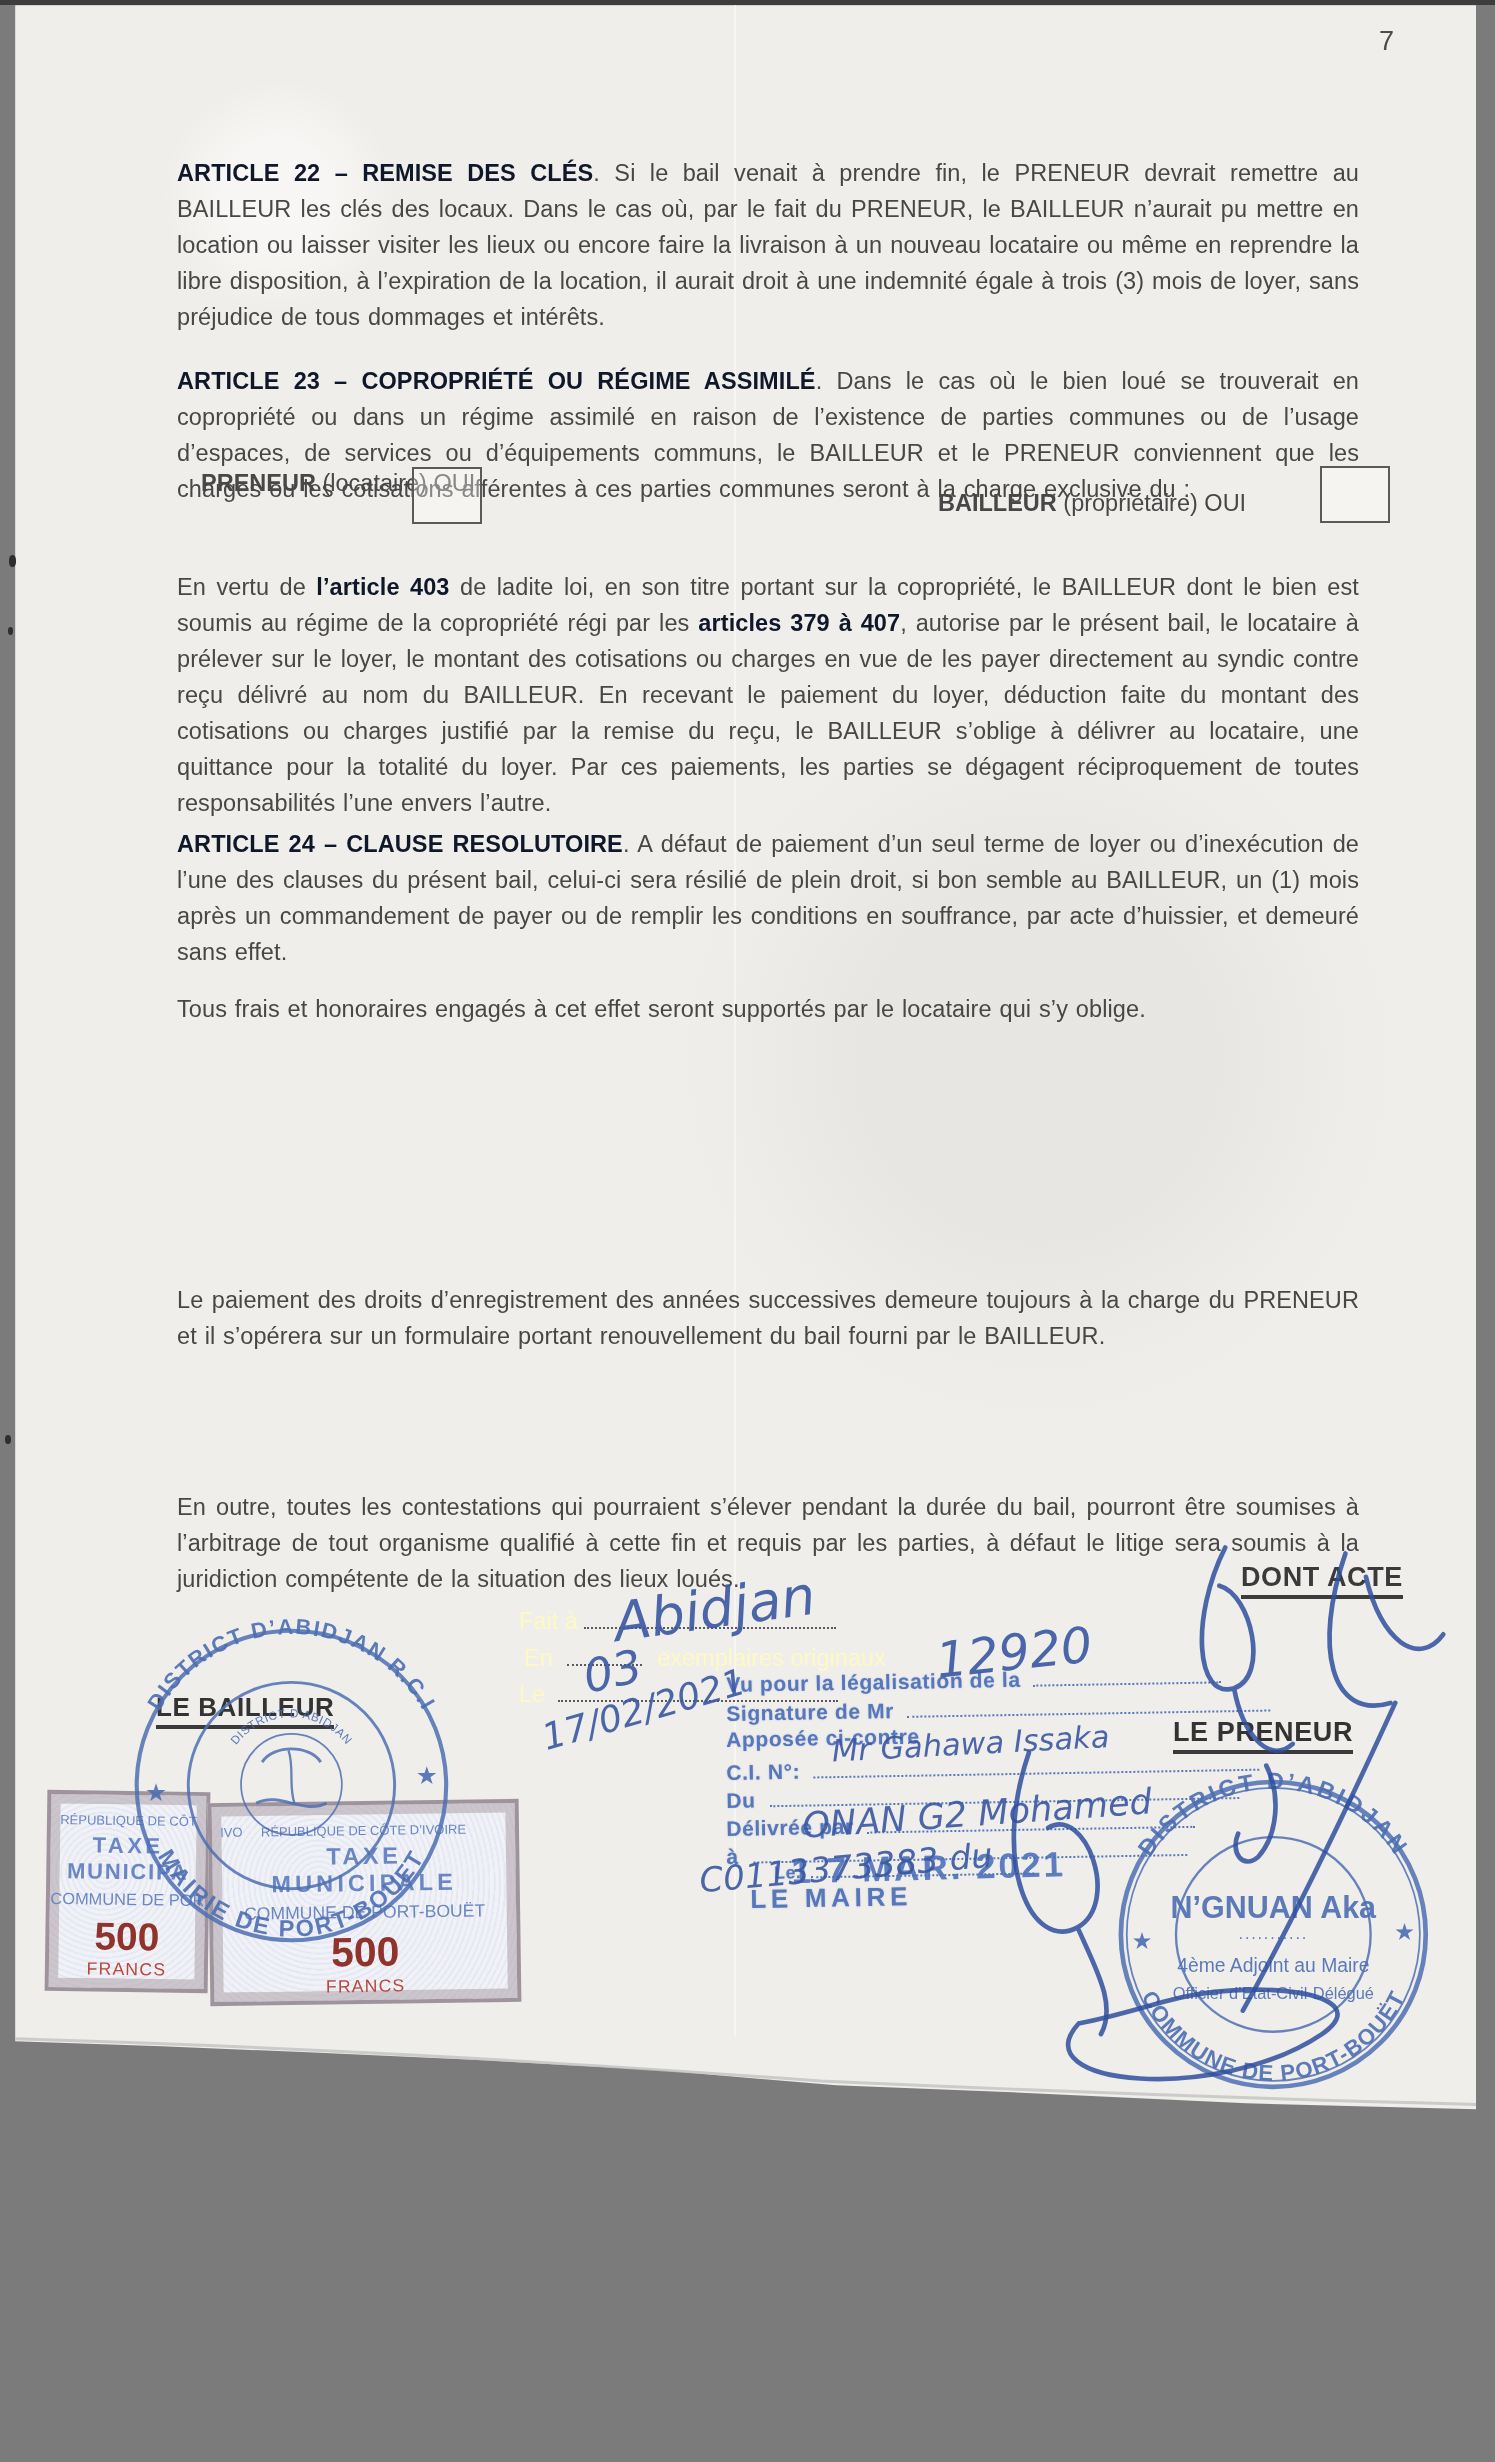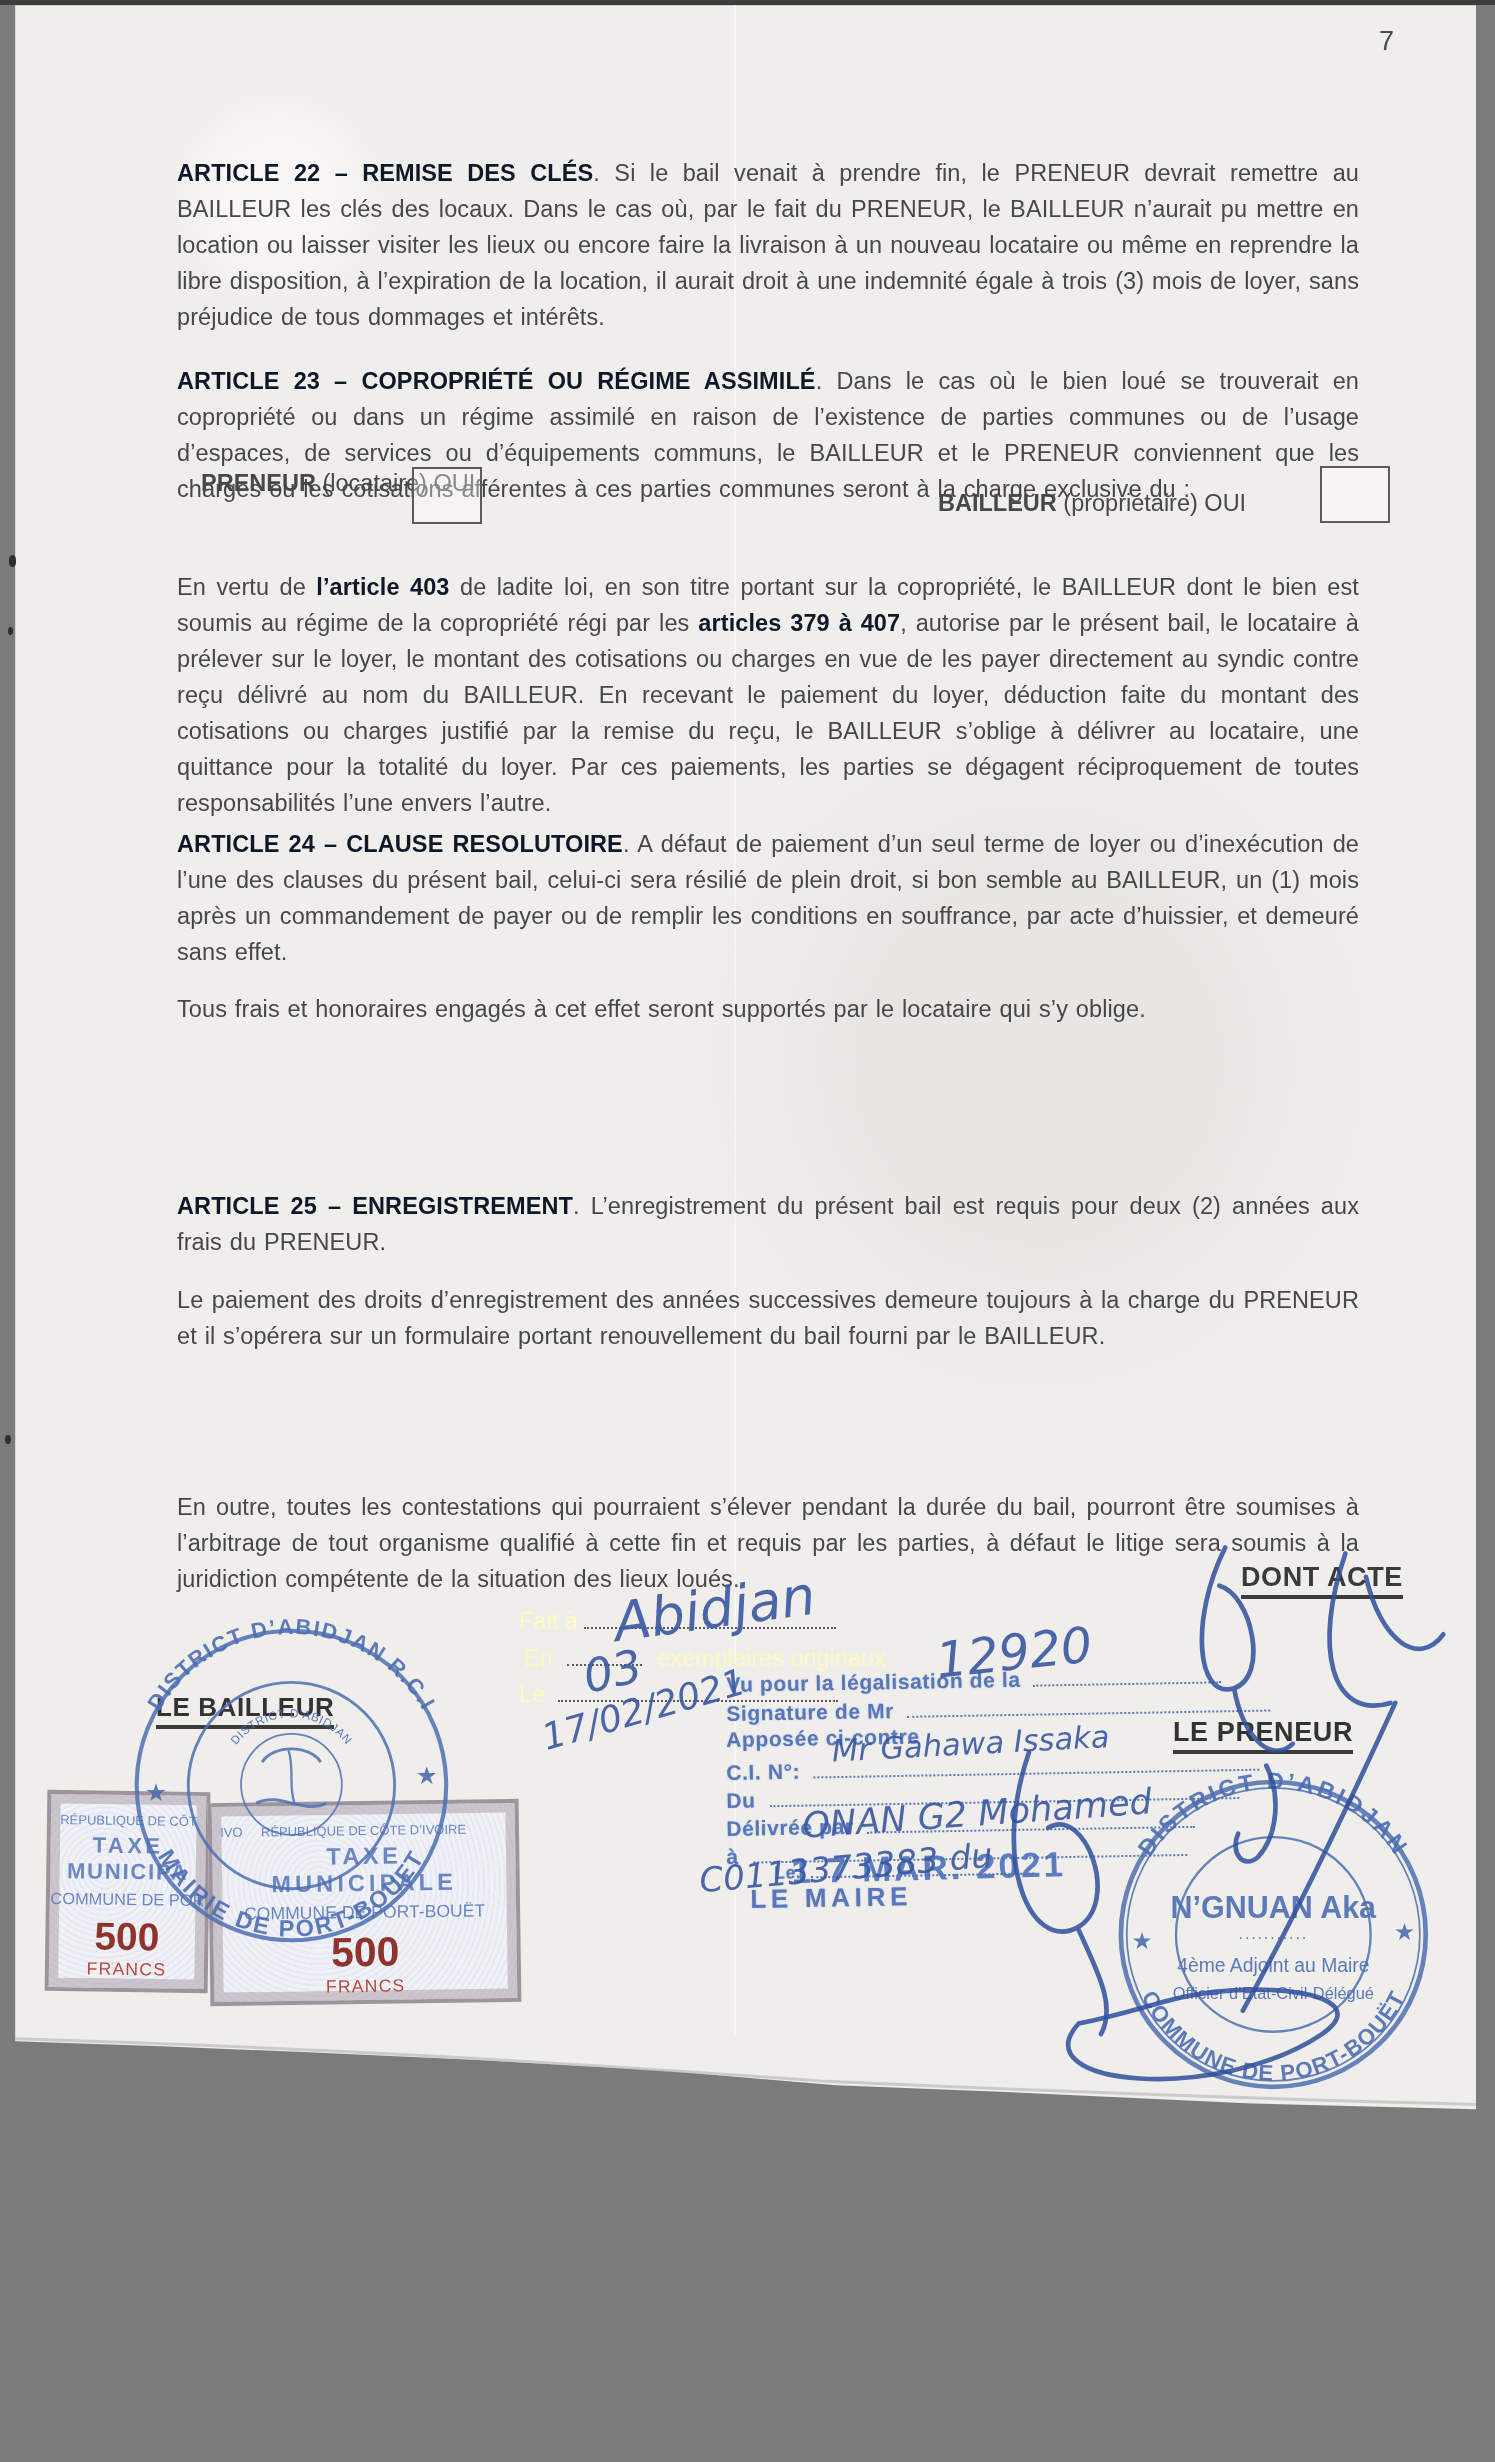--- a/index.html
+++ b/index.html
@@ -72,21 +72,20 @@
   <div class="oui-line" style="left:177px;margin-left:24px;"><b>PRENEUR</b><span>  (locataire)  OUI</span></div>
   <div class="oui-box" style="left:412px;top:467px;"></div>
   <div class="oui-line" style="left:938px;margin-top:20px;"><b>BAILLEUR</b><span> (propriétaire)  OUI</span></div>
   <div class="oui-box" style="left:1320px;top:466px;"></div>
 
   <p class="par" style="top:545px;"><span>En vertu de </span><b>l’article 403</b><span> de ladite loi, en son titre portant sur la copropriété, le BAILLEUR dont le bien est soumis au régime de la copropriété  régi par les </span><b>articles 379 à 407</b><span>, autorise par le présent bail,  le locataire à prélever sur le loyer, le montant des cotisations ou charges en vue de les payer directement au syndic contre reçu délivré au nom du BAILLEUR. En recevant le paiement du loyer, déduction faite du montant des cotisations ou charges justifié par la remise du reçu, le BAILLEUR s’oblige à délivrer au locataire, une quittance pour la totalité du loyer. Par ces paiements, les parties se dégagent réciproquement de toutes responsabilités l’une envers l’autre.</span></p>
   <p class="par" style="top:802px;"><b>ARTICLE 24 – CLAUSE RESOLUTOIRE</b><span>. A défaut de paiement d’un seul terme de loyer ou d’inexécution de l’une des clauses du présent  bail, celui-ci sera résilié de plein droit, si bon semble au BAILLEUR, un (1) mois après un commandement de payer ou de remplir les conditions en souffrance, par acte d’huissier, et demeuré sans effet.</span></p>
   <p class="par" style="top:967px;">Tous frais et honoraires engagés à cet effet seront supportés par le locataire qui  s’y oblige.</p>
 
 
-  <p class="par" style="top:1164px;"><b>ARTICLE  25 – ENREGISTREMENT</b><span>. L’enregistrement du présent bail est requis pour  deux (2) années aux frais du PRENEUR.</span></p>
   <p class="par" style="top:1258px;">Le paiement des droits d’enregistrement des années successives demeure toujours à la charge du PRENEUR et il s’opérera sur un formulaire portant renouvellement du bail fourni par le BAILLEUR.</p>
   <p class="par" style="top:1465px;">En outre, toutes les contestations qui pourraient s’élever pendant la durée du bail, pourront être soumises à l’arbitrage de tout organisme qualifié à cette fin et requis par les parties, à défaut le litige sera soumis à la juridiction compétente de la situation des lieux loués.</p>
 
   <div id="dont-acte">DONT ACTE</div>
 
   <div class="close-row" style="left:519px;top:1605px;">
     <span>Fait à</span>
     <span class="dots" style="width:252px;color:#5a5a5a;"></span>
   </div>
   <div class="close-row" style="left:524px;top:1642px;">

